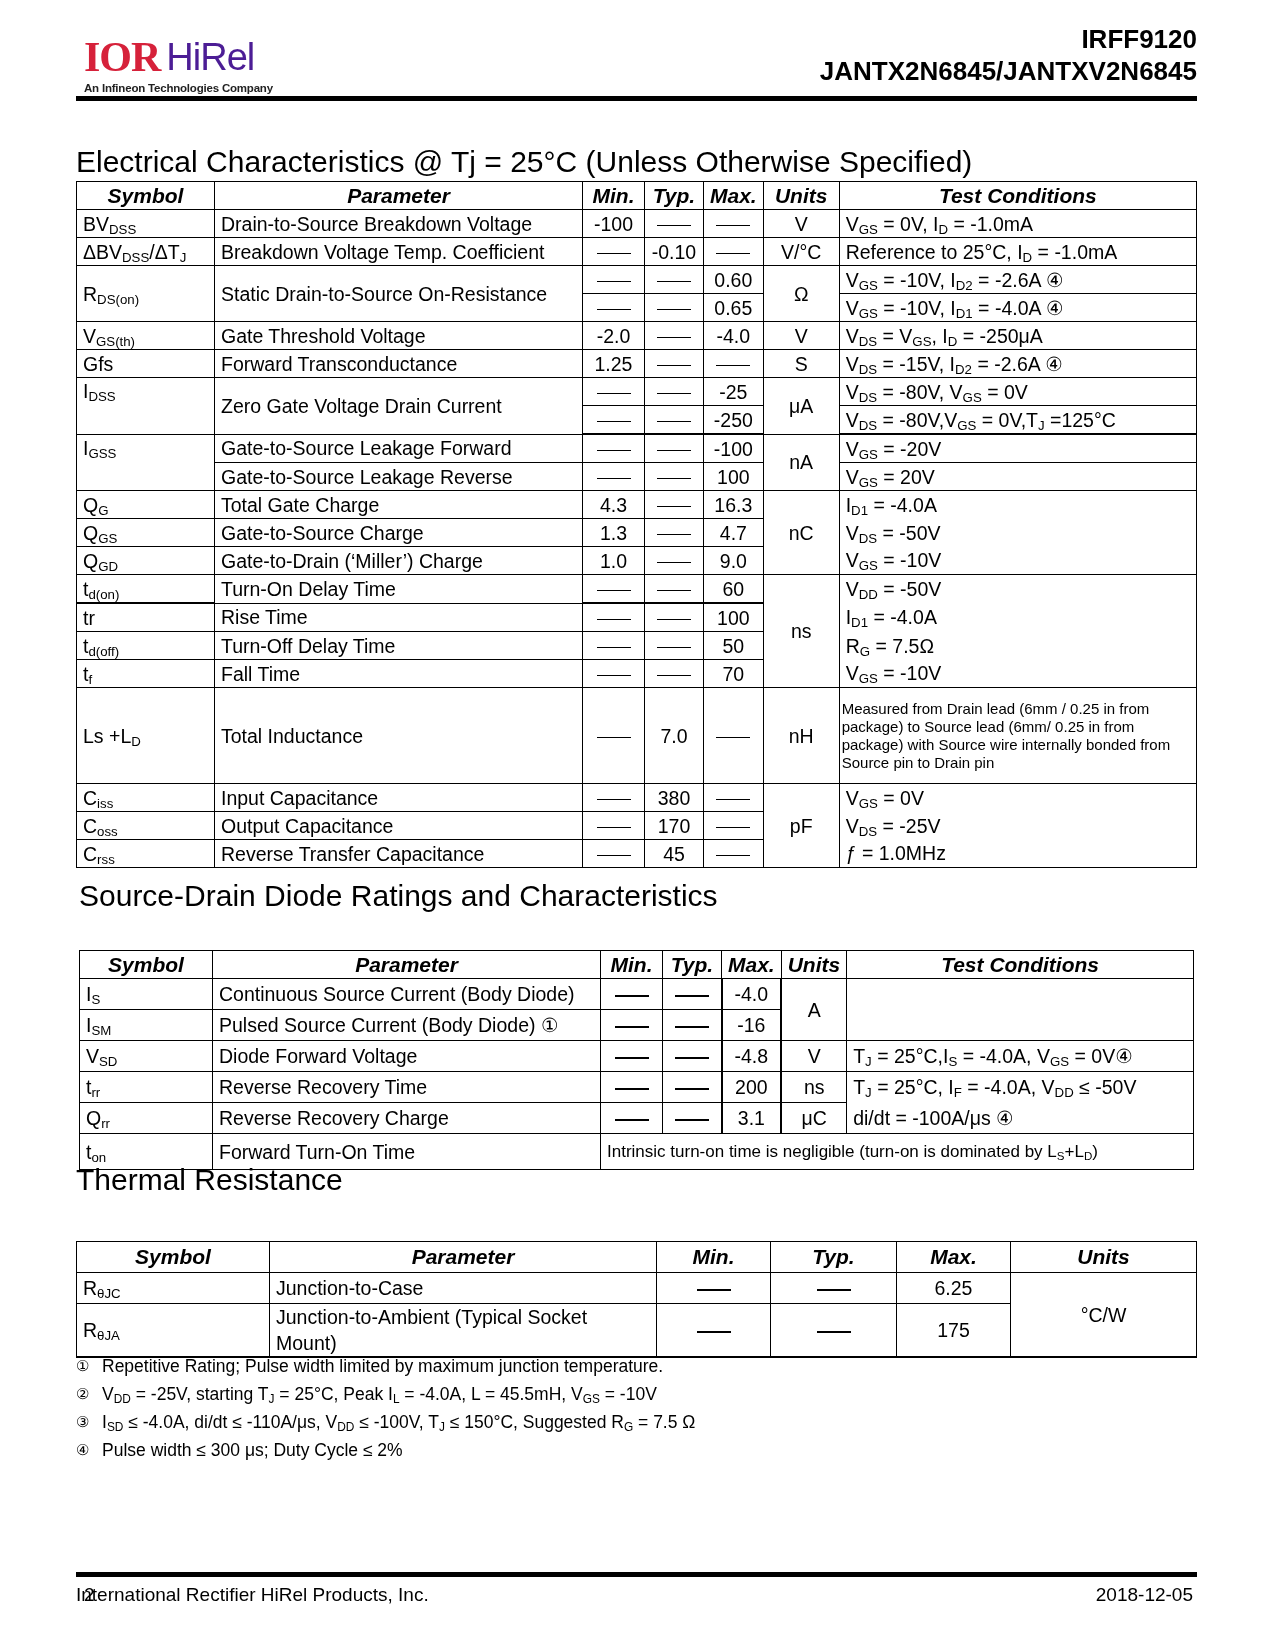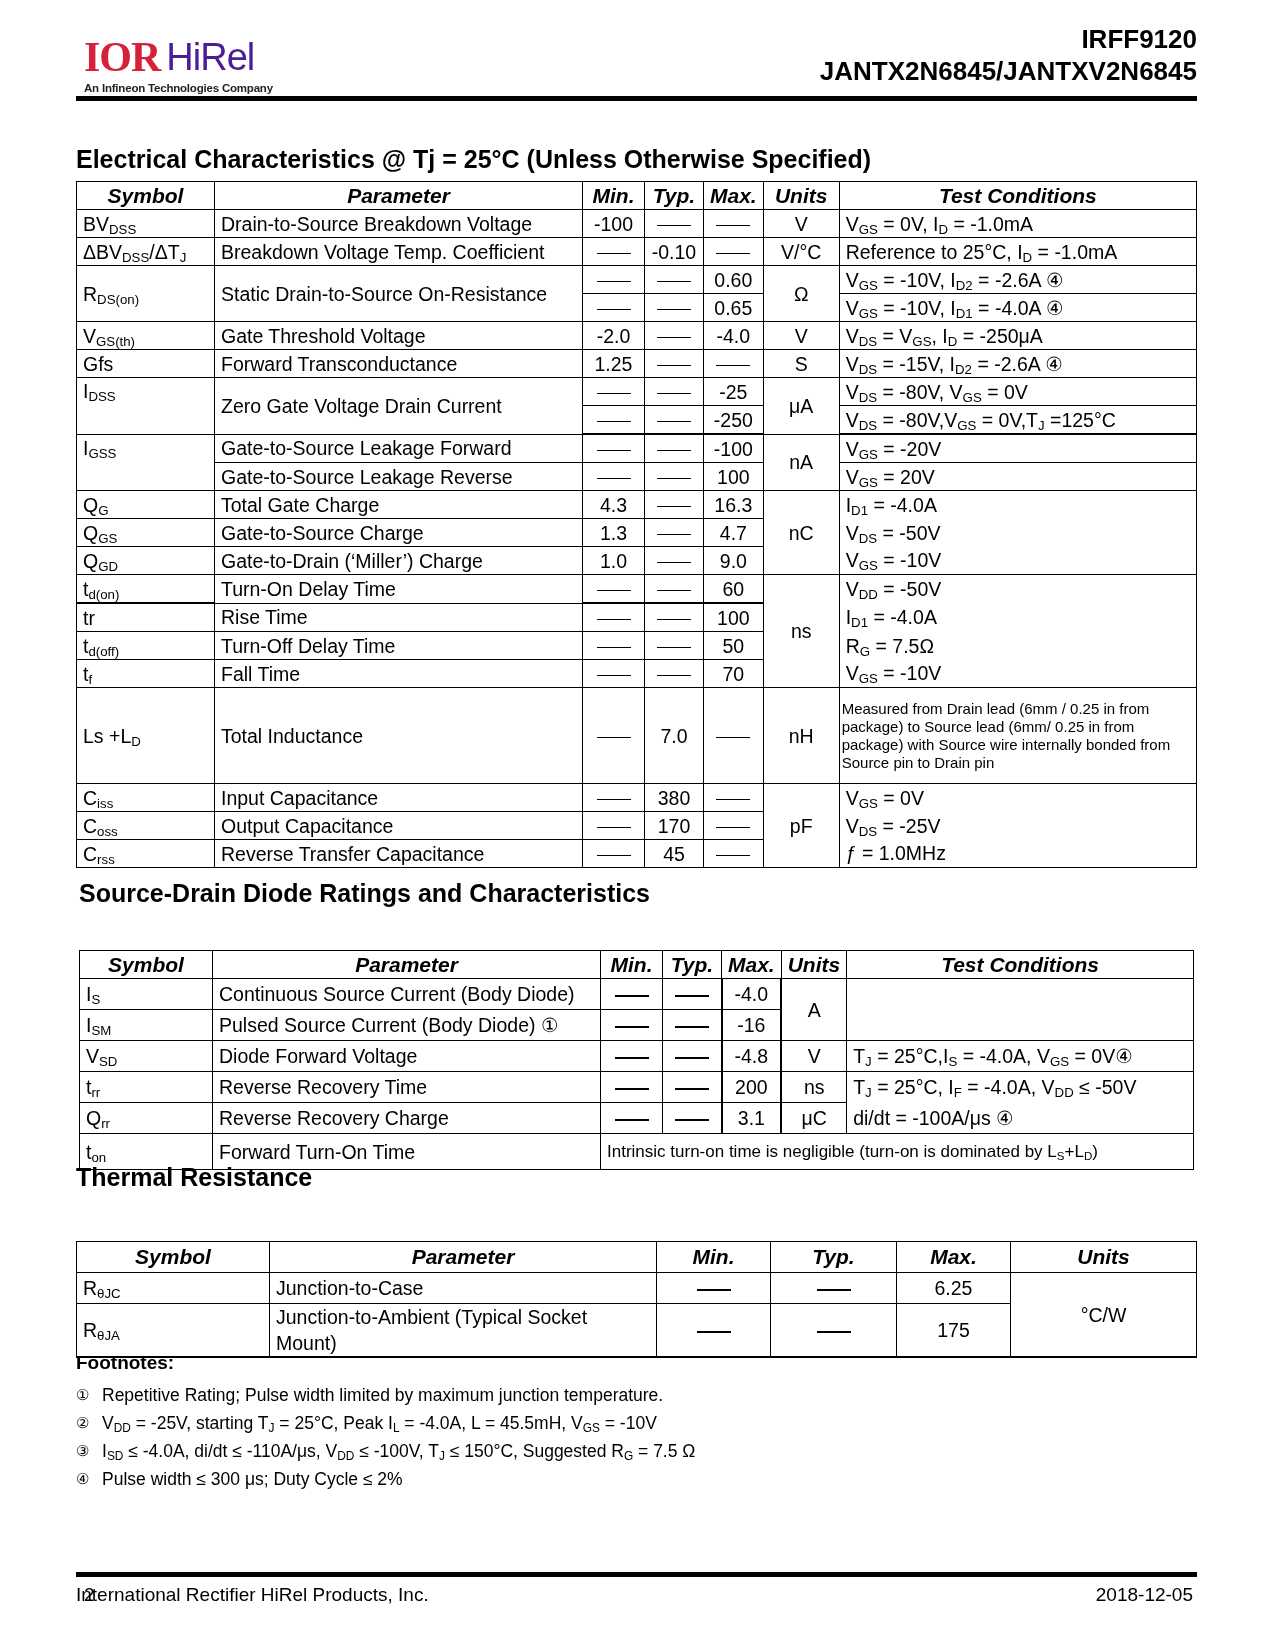--- a/index.html
+++ b/index.html
@@ -6,21 +6,21 @@
   body { width: 1275px; height: 1650px; position: relative; font-family: "Liberation Sans", sans-serif; color: #000; overflow: hidden; }
   .header { position: absolute; left: 76px; top: 18px; width: 1121px; height: 82px; }
   .logo { position: absolute; left: 8px; top: 20px; }
   .logo-mark { display: flex; align-items: flex-end; height: 38px; }
   .logo-ior { font-family: "Liberation Serif", serif; font-weight: bold; font-size: 42px; color: #d6213a; letter-spacing: -1px; line-height: 38px; }
   .logo-hirel { font-family: "Liberation Sans", sans-serif; font-size: 38px; color: #4c1d95; line-height: 38px; margin-left: 6px; letter-spacing: -1px; }
   .logo-sub { font-size: 11.5px; font-weight: bold; color: #222; margin-top: 6px; letter-spacing: -0.2px; }
   .part { position: absolute; right: 0; top: 5px; text-align: right; font-weight: bold; font-size: 26px; line-height: 32px; }
   .header-rule { position: absolute; left: 76px; top: 96px; width: 1121px; height: 5px; background: #000; }
 
-  h2 { position: absolute; margin: 0; font-size: 25px; font-weight: bold; }
+  h2 { position: absolute; margin: 0; font-size: 30px; font-weight: normal; }
   table { position: absolute; border-collapse: collapse; font-size: 19.5px; }
   td, th { border: 1px solid #000; padding: 0 6px; height: 27px; line-height: 26px; }
   th { font-weight: bold; text-align: center; font-size: 21px; font-style: italic; }
   td.c { text-align: center; }
   .dash-mark { display: inline-block; width: 34px; height: 1.5px; background: #000; vertical-align: middle; }
   sub { font-size: 0.68em; vertical-align: -0.25em; line-height: 0; }
   .thick-bottom { border-bottom: 2px solid #000; }
   .small { font-size: 15px; line-height: 18px; padding: 2px 2px; }
 
   #elec { left: 76px; top: 181px; width: 1121px; }
@@ -366,21 +366,20 @@
         <td><span>R</span><sub>θJA</sub></td>
         <td>Junction-to-Ambient (Typical Socket Mount)</td>
         <td class="c"><span class="dash-mark"></span></td>
         <td class="c"><span class="dash-mark"></span></td>
         <td class="c">175</td>
       </tr>
     </tbody>
 </table>
 
 <div class="footnotes">
-  <div class="fn-title">Footnotes:</div>
   <div id="fn-list">
       <div class="fn-item">
         <span class="fn-num">①</span>
         <span>Repetitive Rating; Pulse width limited by maximum junction temperature.</span>
       </div>
       <div class="fn-item">
         <span class="fn-num">②</span>
         <span>V<sub>DD</sub> = -25V, starting T<sub>J</sub> = 25°C, Peak I<sub>L</sub> = -4.0A, L = 45.5mH, V<sub>GS</sub> = -10V</span>
       </div>
       <div class="fn-item">

